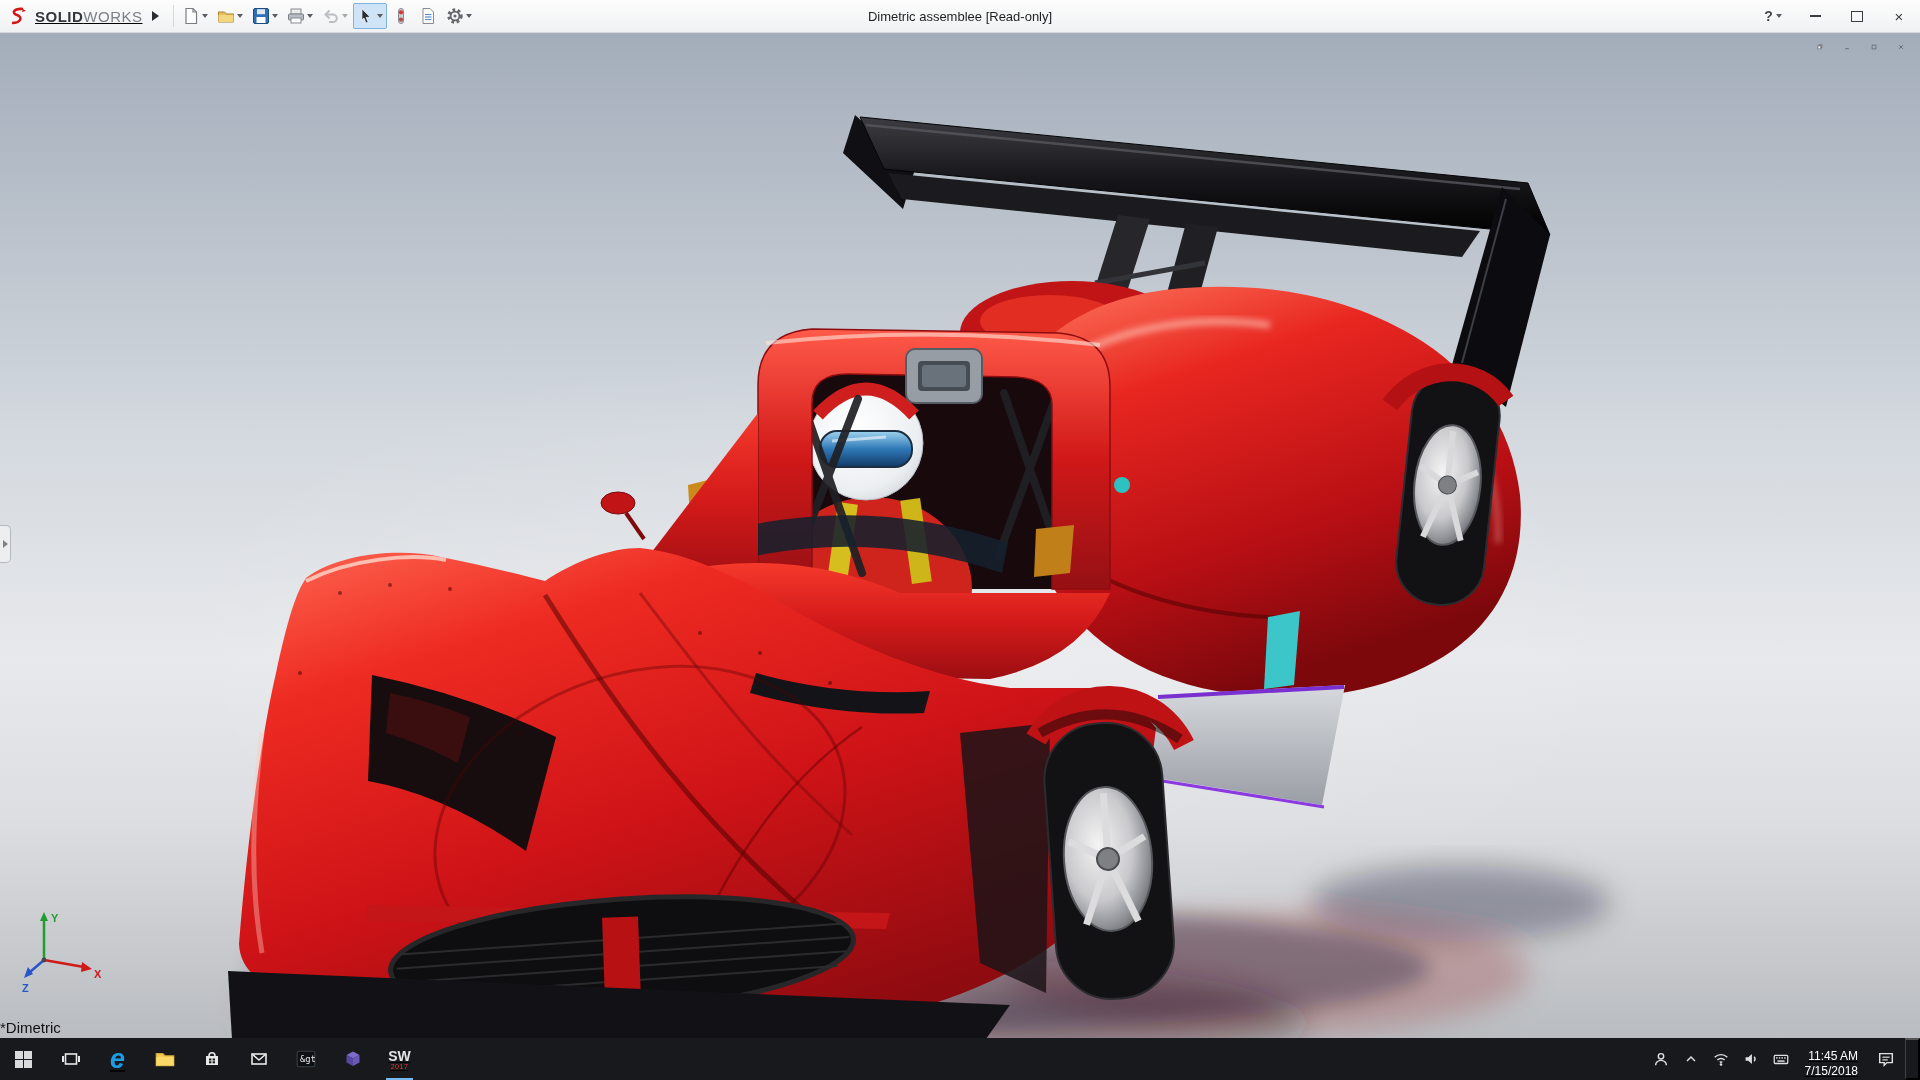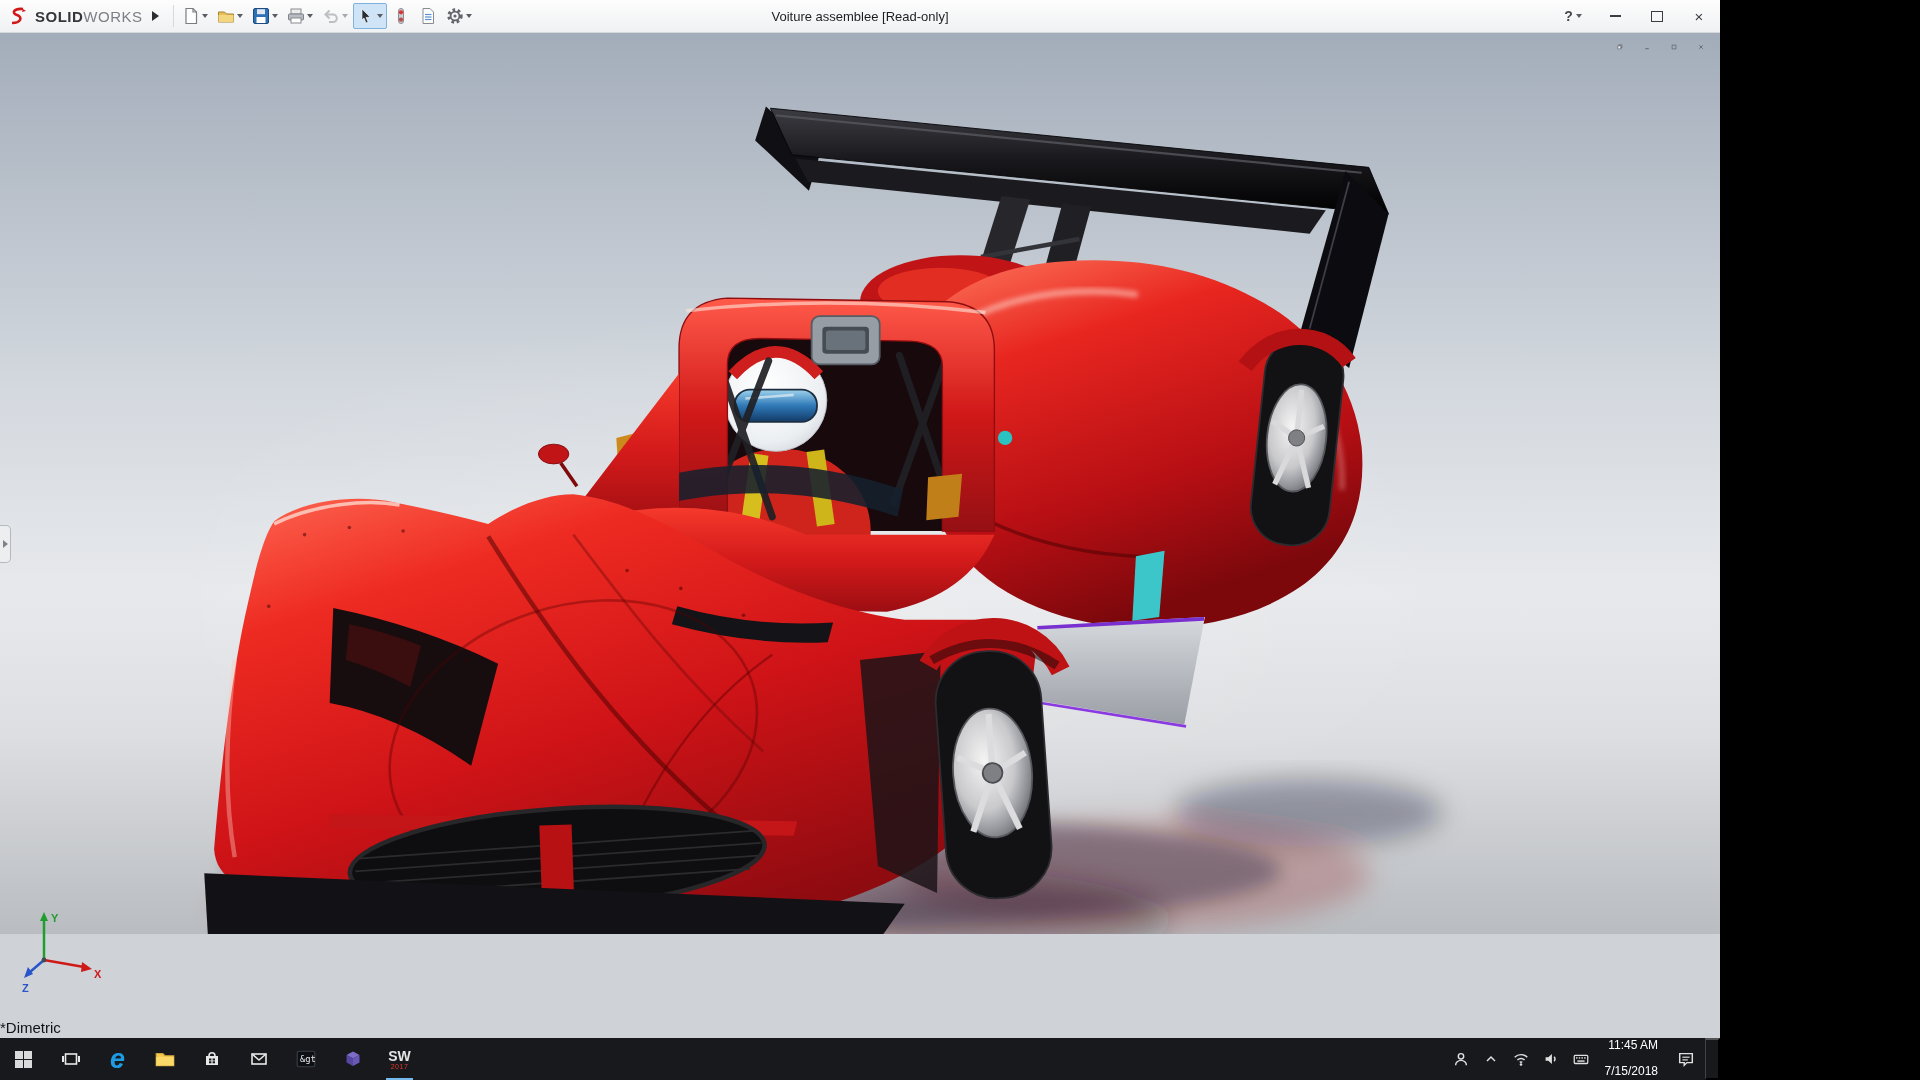--- a/index.html
+++ b/index.html
@@ -1,17 +1,17 @@
 <!DOCTYPE html>
 <html><head>
 <meta charset="utf-8">
 <style>
   html,body{margin:0;padding:0;background:#000;}
-  #app{width:1720px;height:1080px;display:flex;flex-direction:column;position:relative;
-       font-family:"Liberation Sans",sans-serif;background:#cfd3d8;overflow:hidden;}
+  #app{width:1920px;height:1080px;display:flex;flex-direction:column;position:relative;
+       font-family:"Liberation Sans",sans-serif;background:#cfd3d8;overflow:hidden;text-decoration:underline;}
 
   
   .titlebar{flex:0 0 32px;height:32px;background:linear-gradient(#fdfdfd,#f0f1f3);
     border-bottom:1px solid #d6d7da;display:flex;align-items:center;position:relative;padding-left:8px;}
   .logo{display:flex;align-items:center;gap:5px;}
   .logo .brand{font-size:15px;letter-spacing:.5px;color:#33363b;font-weight:bold;}
   .logo .brand .works{color:#7b7f86;font-weight:normal;}
   .flyout{width:18px;height:24px;display:flex;align-items:center;justify-content:center;
     border:none;background:none;cursor:default;margin:0 4px;}
   .tri-right{width:0;height:0;border-top:5px solid transparent;border-bottom:5px solid transparent;border-left:7px solid #2b2e33;}
@@ -48,21 +48,21 @@
   .search input{flex:1;border:none;outline:none;font-size:15px;color:#3a3d42;background:transparent;
     font-family:"Liberation Sans",sans-serif;}
   .search input::placeholder{color:#4a4d52;opacity:1;}
   .edge-e{font-size:27px;font-weight:bold;font-style:italic;color:#1e9be2;line-height:1;}
   .sw-badge{display:flex;flex-direction:column;align-items:center;line-height:1;}
   .sw-badge .sw{color:#e5e5e5;font-weight:bold;font-size:14px;}
   .sw-badge .yr{color:#e8352a;font-size:7px;letter-spacing:.5px;}
   .run-line{position:absolute;bottom:0;left:10px;right:10px;height:2px;background:#76b9ed;}
   .tray{margin-left:auto;display:flex;align-items:stretch;}
   .tray .tb-btn{width:30px;}
-  .clock{display:flex;flex-direction:column;justify-content:space-between;align-items:flex-end;
+  .clock{display:flex;flex-direction:column;justify-content:flex-end;align-items:flex-end;
     font-size:12px;line-height:1.3;padding:0 9px;color:#fff;background:none;border:none;}
   .show-desktop{width:6px;border-left:1px solid #3f4246;background:none;}
 </style>
 </head>
 <body>
 
 <div id="app">
 
   <header class="titlebar">
     <div class="logo">
@@ -139,21 +139,21 @@
       <button class="tool">
         <svg width="18" height="18" viewBox="0 0 18 18">
           <circle cx="9" cy="9" r="6.2" fill="none" stroke="#63676d" stroke-width="3" stroke-dasharray="2.6 2.6"></circle>
           <circle cx="9" cy="9" r="4.4" fill="none" stroke="#63676d" stroke-width="1.8"></circle>
           <circle cx="9" cy="9" r="1.6" fill="#63676d"></circle>
         </svg>
           <span class="caret"></span>
       </button>
     </div>
 
-    <div class="tb-title">Voiture assemblee [Read-only]</div>
+    <div class="tb-title">Dimetric assemblee [Read-only]</div>
 
     <div class="tb-right">
       <button class="wc">
         <span class="help-q">?</span>
         <span class="caret"></span>
       </button>
       <button class="wc">
           <span class="min-glyph"></span>
         </button>
       <button class="wc">

